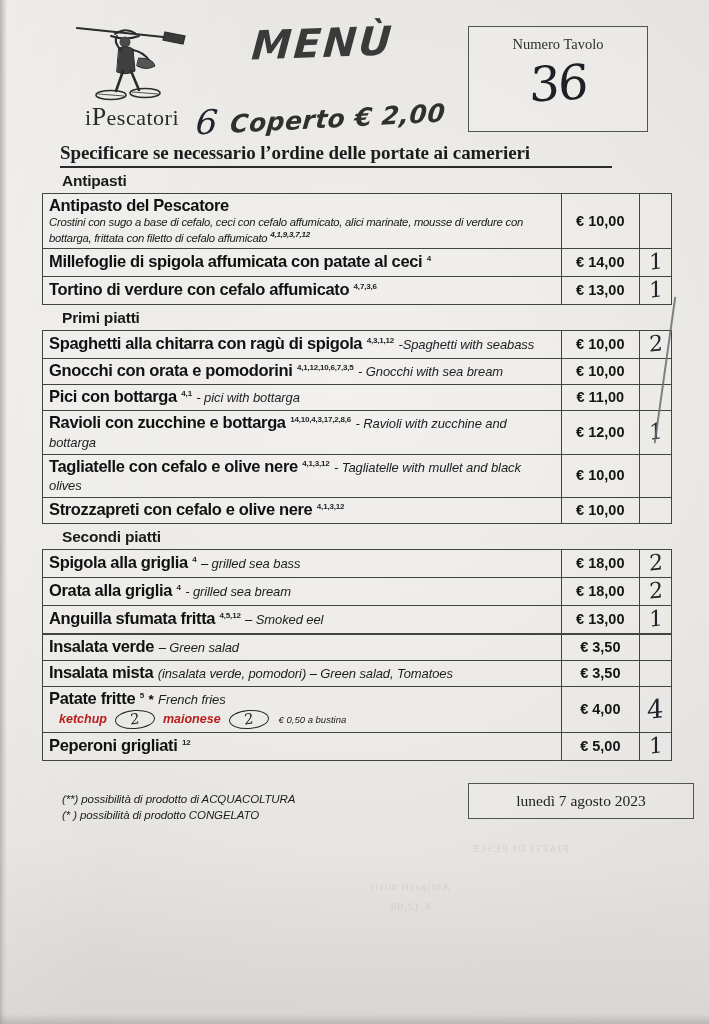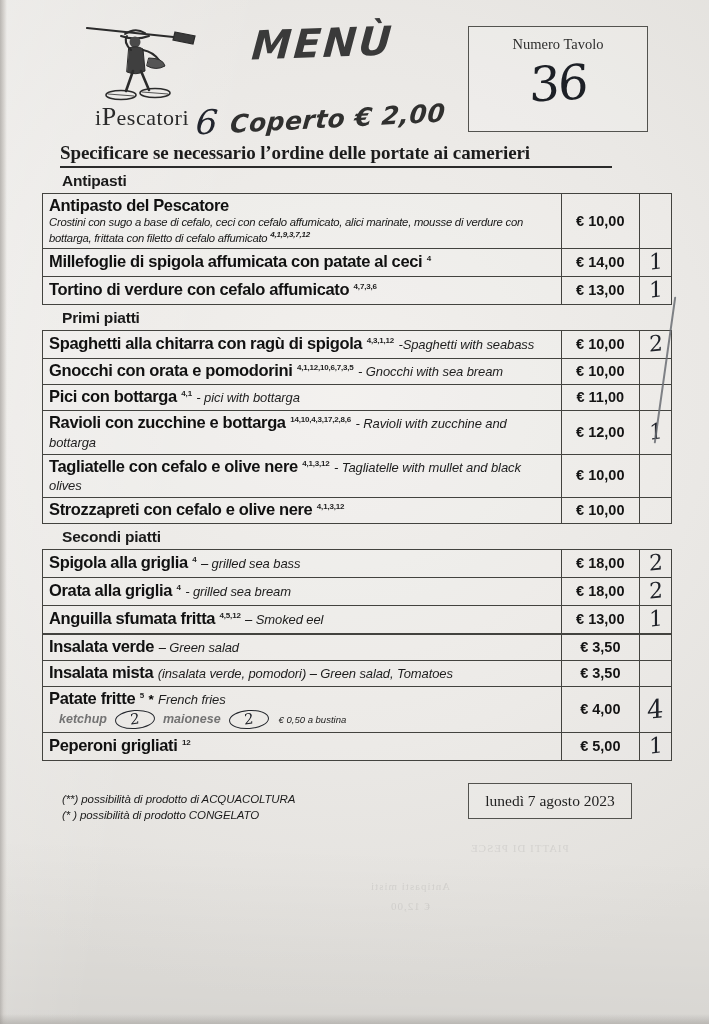--- a/index.html
+++ b/index.html
@@ -46,21 +46,21 @@
   }
 
   
   .header {
     position: relative;
     height: 140px;
   }
 
   .logo {
     position: absolute;
-    left: 72px;
+    left: 62px;
     top: 14px;
     width: 140px;
     height: 125px;
     text-align: center;
   }
   .logo svg { display: block; margin: 0 auto; }
   .logo-word {
     font-family: "Liberation Serif", serif;
     font-size: 22px;
     letter-spacing: 0.5px;
@@ -237,21 +237,21 @@
     display: flex;
     align-items: center;
     gap: 8px;
     margin-top: 1px;
     padding-left: 10px;
   }
   .sauce-label {
     font-size: 12.5px;
     font-style: italic;
     font-weight: bold;
-    color: #737373;
+    color: #b91c1c;
   }
   .sauce-circle {
     position: relative;
     width: 40px;
     height: 19px;
     display: inline-flex;
     align-items: center;
     justify-content: center;
   }
   .sauce-circle .ring {
@@ -301,21 +301,21 @@
     font-size: 11.5px;
     font-style: italic;
     color: #1b1b1b;
     line-height: 1.45;
     letter-spacing: -0.1px;
   }
   .date-box {
     position: absolute;
     left: 468px;
     top: 0px;
-    width: 164px;
+    width: 226px;
     height: 36px;
     border: 1.4px solid #53534f;
     display: flex;
     align-items: center;
     justify-content: center;
     font-family: "Liberation Serif", serif;
     font-size: 15.5px;
     color: #222;
     background: rgba(255,255,255,0.12);
   }

